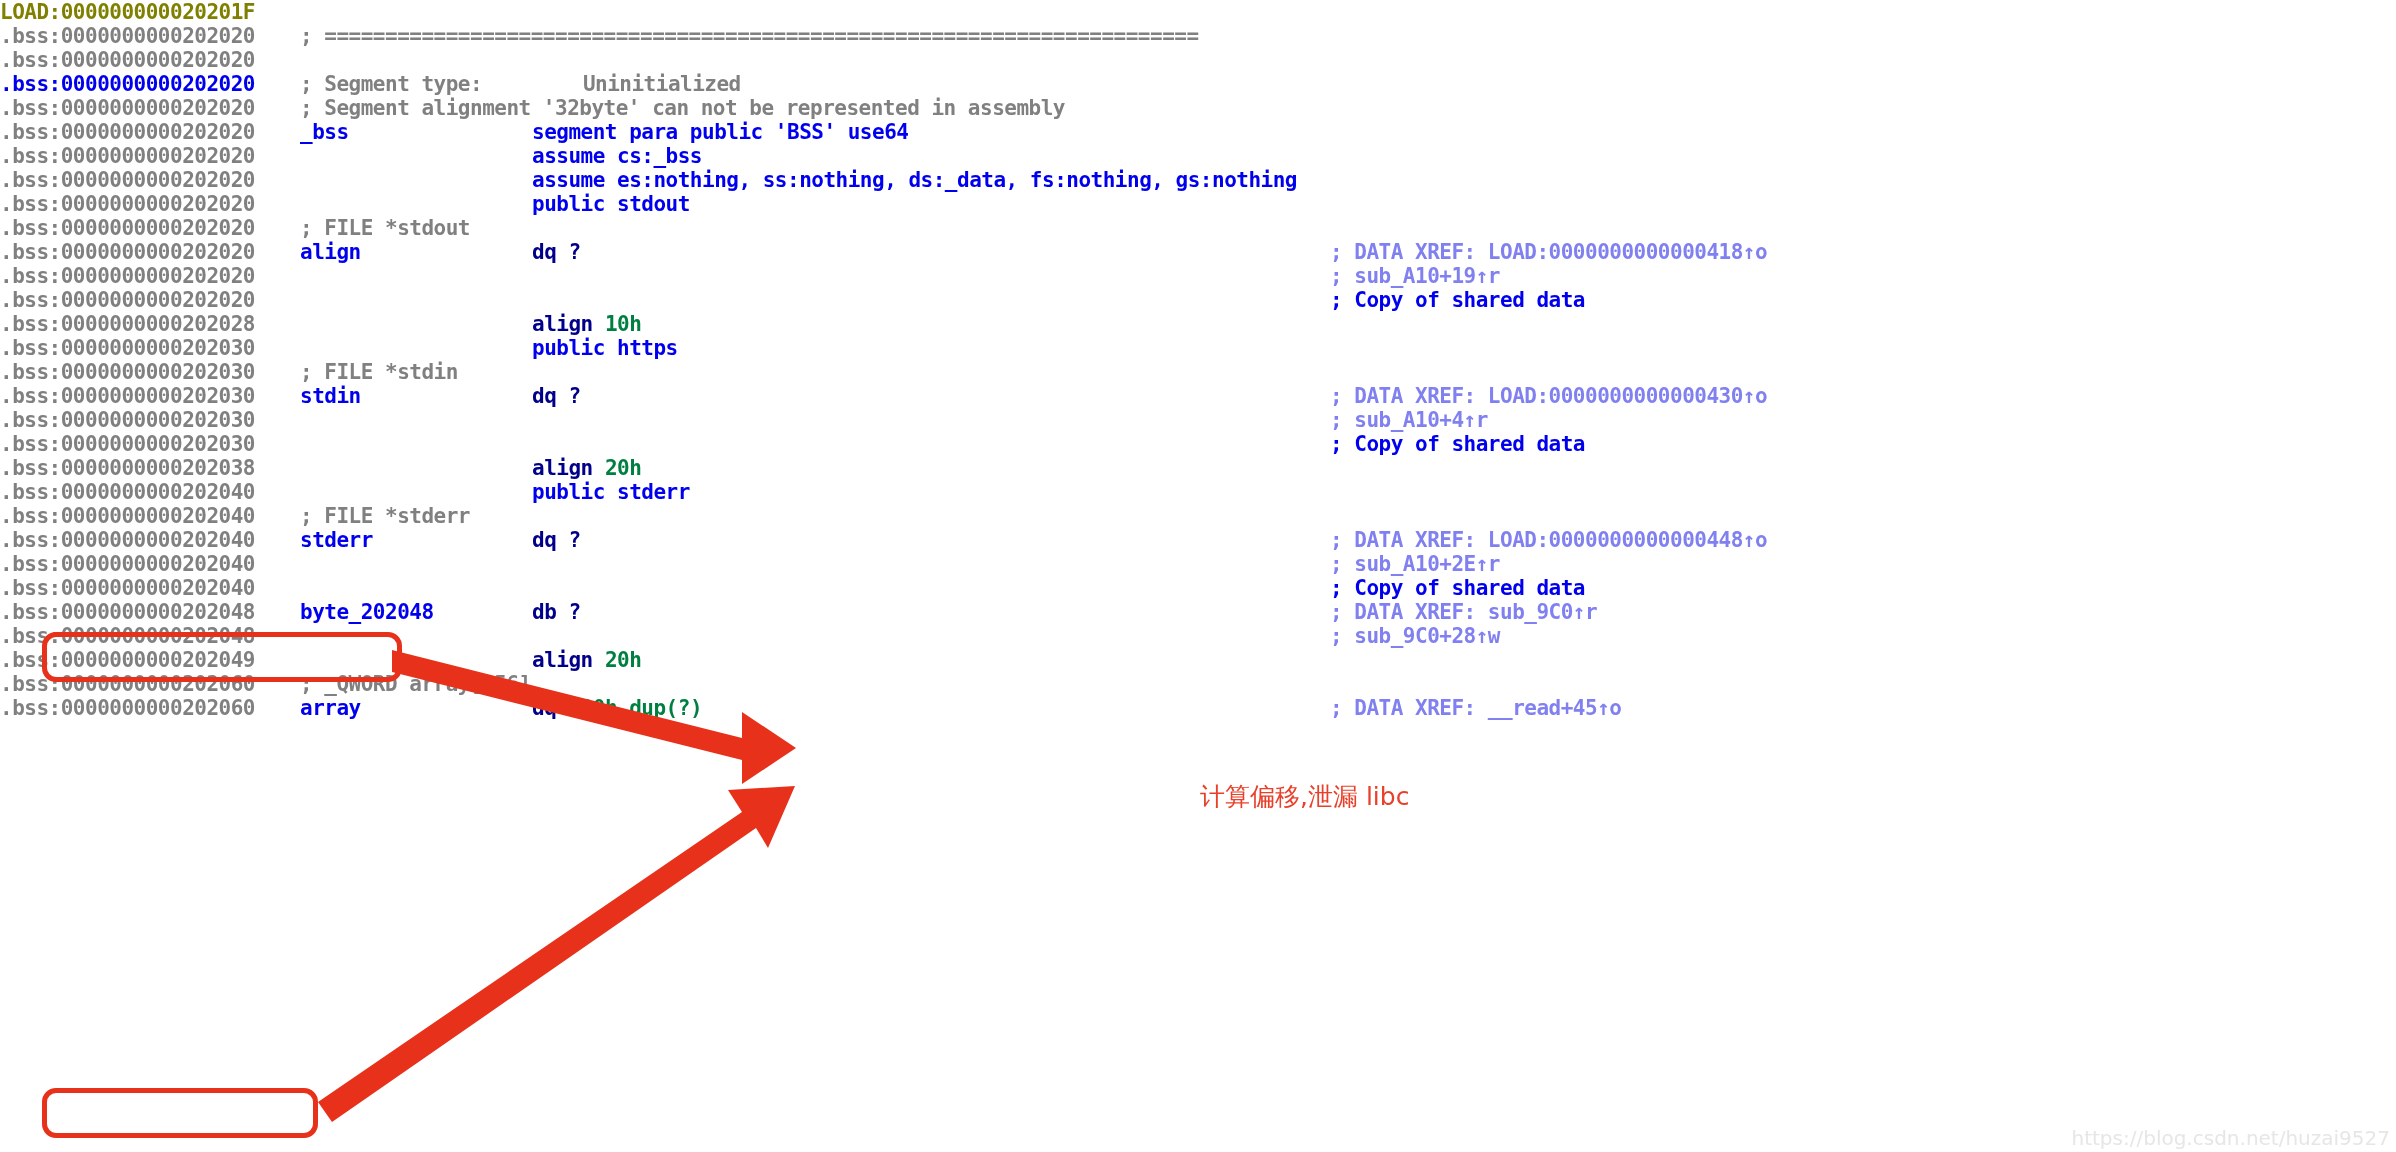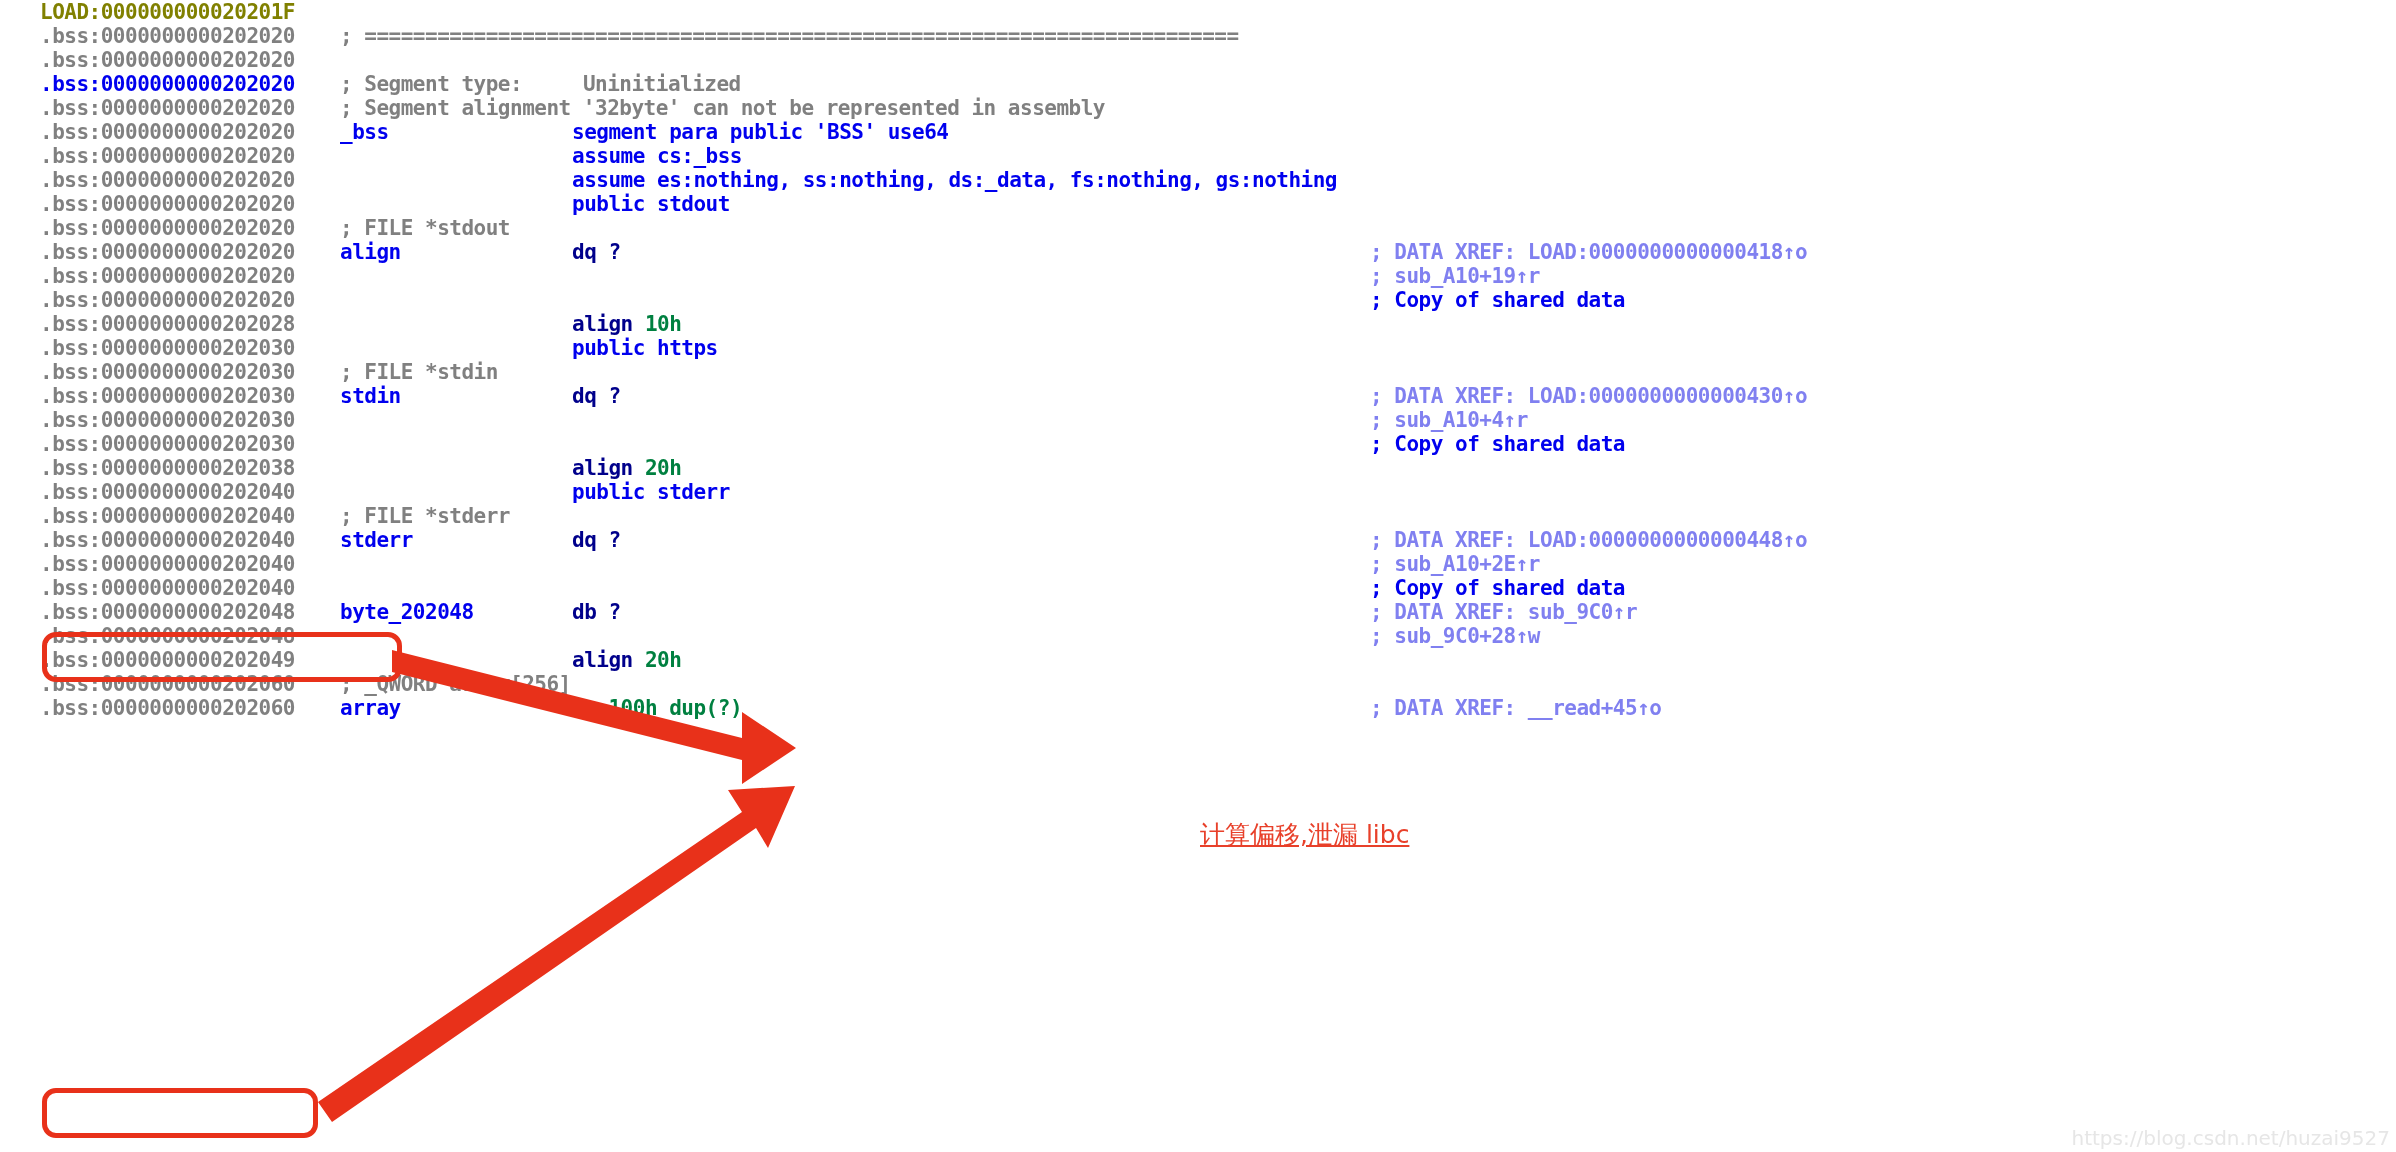--- a/index.html
+++ b/index.html
@@ -34,21 +34,20 @@
     white-space: pre;
     font-size: 21px;
     font-weight: bold;
     letter-spacing: -0.5px;
   }
 
   .addr {
     display: inline-block;
     width: 300px;
     color: #808080;
-    margin-left: 40px;
   }
   .addr.hl-blue { color: #0000ee; }
   .addr.hl-olive { color: #808000; }
 
   .gap   { display: inline-block; }
 
   
   .c-name { display: inline-block; width: 232px; }
   .c-instr{ display: inline-block; width: 340px; }
 
@@ -139,17 +138,17 @@
 
       <g>
         <polygon points="392,650 742,738 742,712 796,748 742,784 742,760 392,672" fill="#e8311a"></polygon>
       </g>
 
       <g>
         <polygon points="318,1102 742,812 728,790 795,786 768,848 756,828 332,1122" fill="#e8311a"></polygon>
       </g>
     </svg>
 
-    <div class="zh-note" style="left:1200px; top:818px;text-decoration:underline;">计算偏移,泄漏 libc</div>
+    <div class="zh-note" style="left:1200px; top:780px;">计算偏移,泄漏 libc</div>
 
     <div class="watermark">https://blog.csdn.net/huzai9527</div>
   </div>
 </div>
 
 </body></html>

